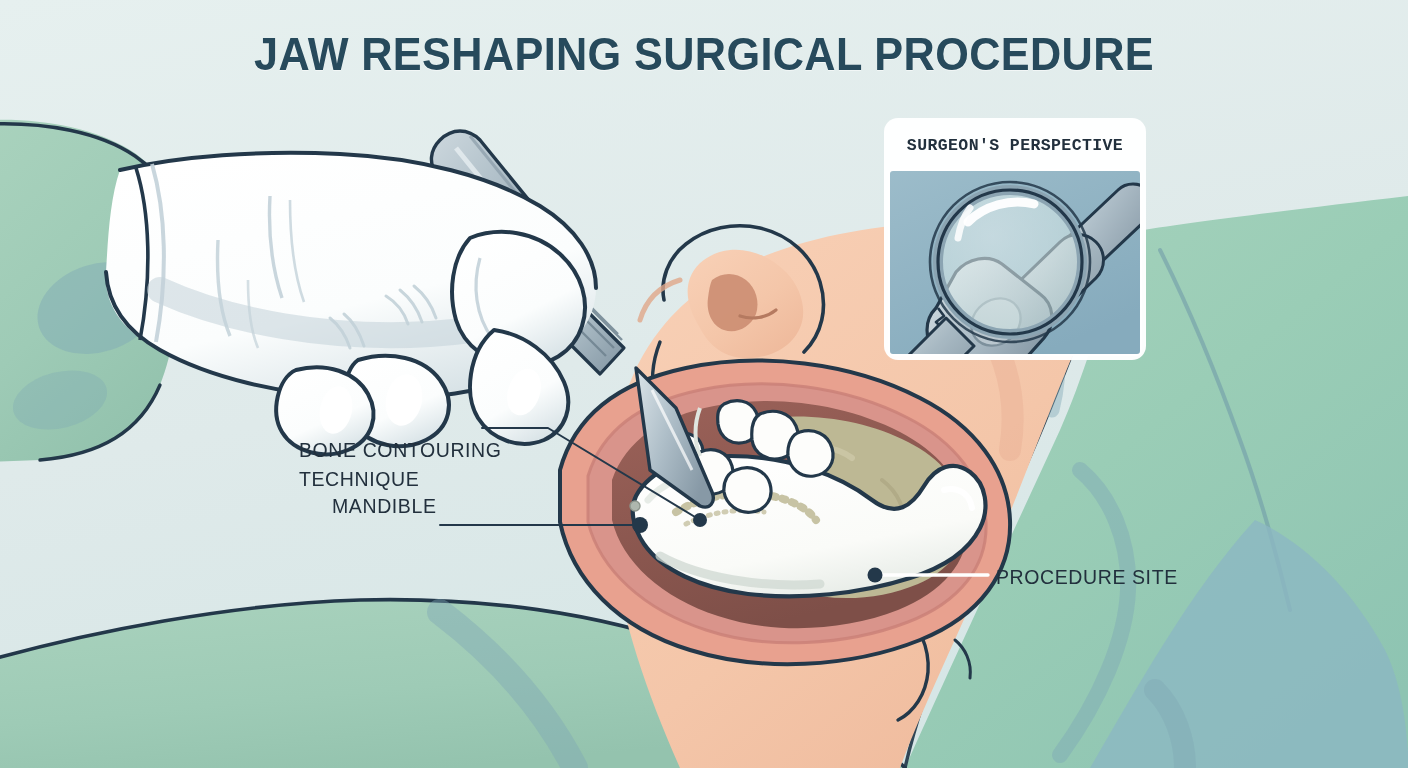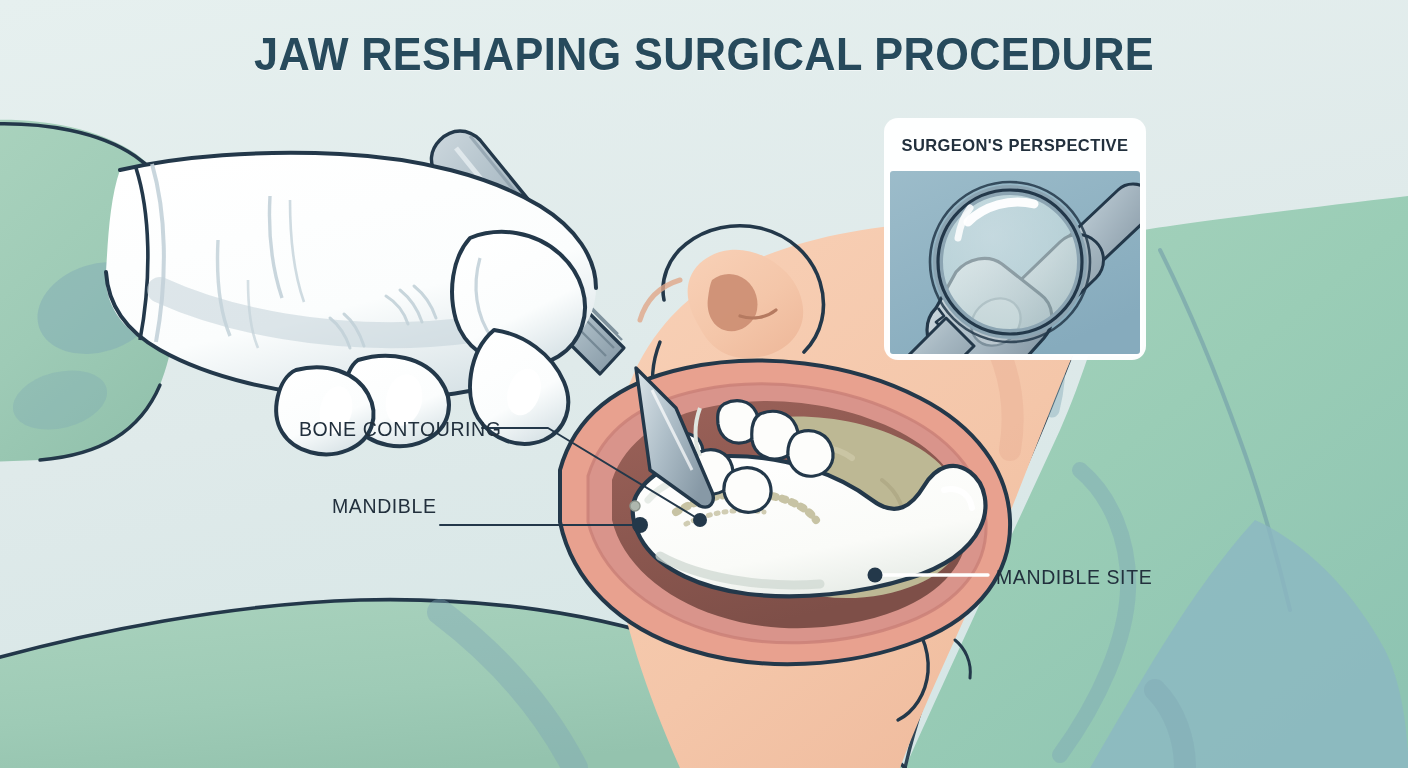--- a/index.html
+++ b/index.html
@@ -41,31 +41,31 @@
   }
   .anno {
     position: absolute;
     font-family: "Liberation Sans", sans-serif;
     font-size: 19.5px;
     letter-spacing: 0.6px;
     color: #22303d;
     white-space: nowrap;
     line-height: 1.45;
   }
-  .anno.two-line { line-height: 1.5; }
+  .anno.two-line { line-height: 1.5; margin-top: 21px; }
   #anno-bone   { left: 299px; top: 415px; }
   #anno-mand   { left: 332px; top: 492px; }
   #anno-incis  { left: 996px; top: 563px; }
   .inset-title {
     position: absolute;
     left: 897px;
     top: 136px;
     width: 236px;
     text-align: center;
-    font-family: Liberation Sans, sans-serif;
+    font-family: Liberation Mono, monospace;
     font-weight: bold;
     font-size: 16.5px;
     letter-spacing: 0.4px;
     color: #22303d;
     white-space: nowrap;
   }
 </style>
 </head>
 <body>
 
@@ -377,19 +377,20 @@
 
     </g>
   </svg>
 
   <div class="title">JAW RESHAPING SURGICAL PROCEDURE</div>
 
   <div class="inset-title">SURGEON'S PERSPECTIVE</div>
 
   <div class="anno two-line" id="anno-bone">
     <div>BONE CONTOURING</div>
+    <div>TECHNIQUE</div>
   </div>
 
   <div class="anno" id="anno-mand">MANDIBLE</div>
 
-  <div class="anno" id="anno-incis">MANDIBLE SITE</div>
+  <div class="anno" id="anno-incis">PROCEDURE SITE</div>
 
 </div>
 
 </body></html>

